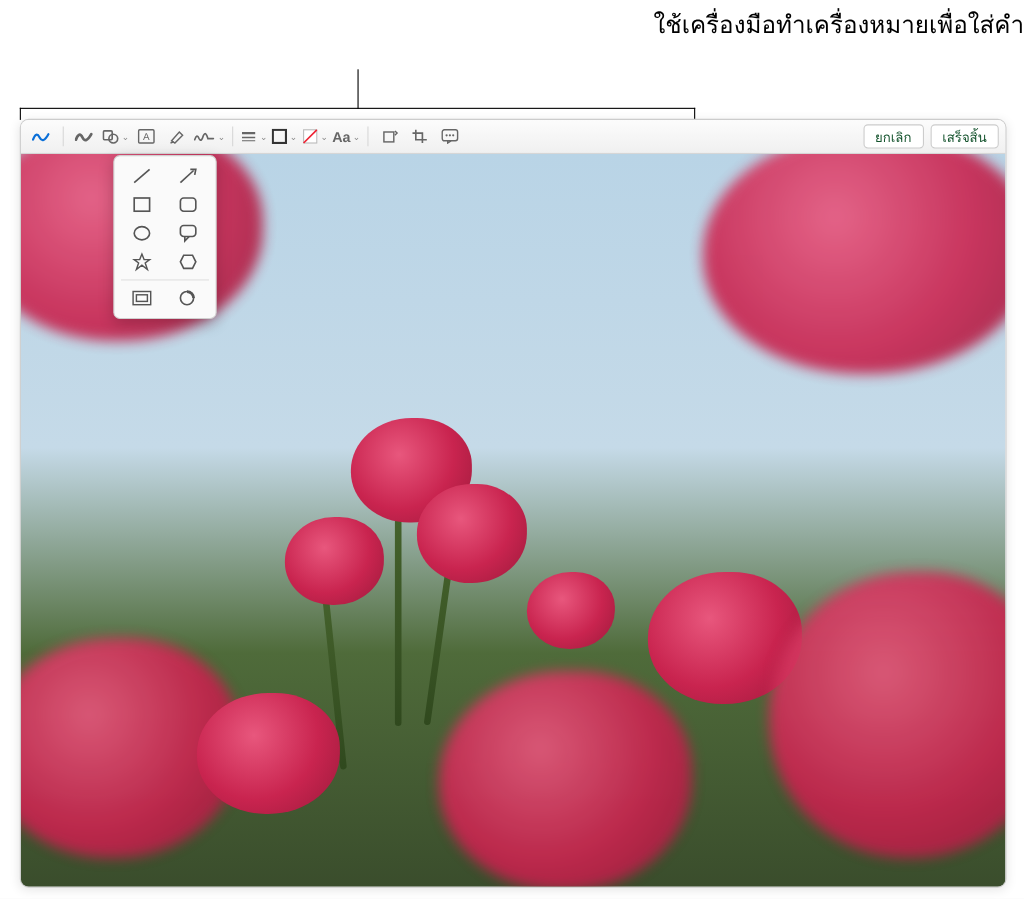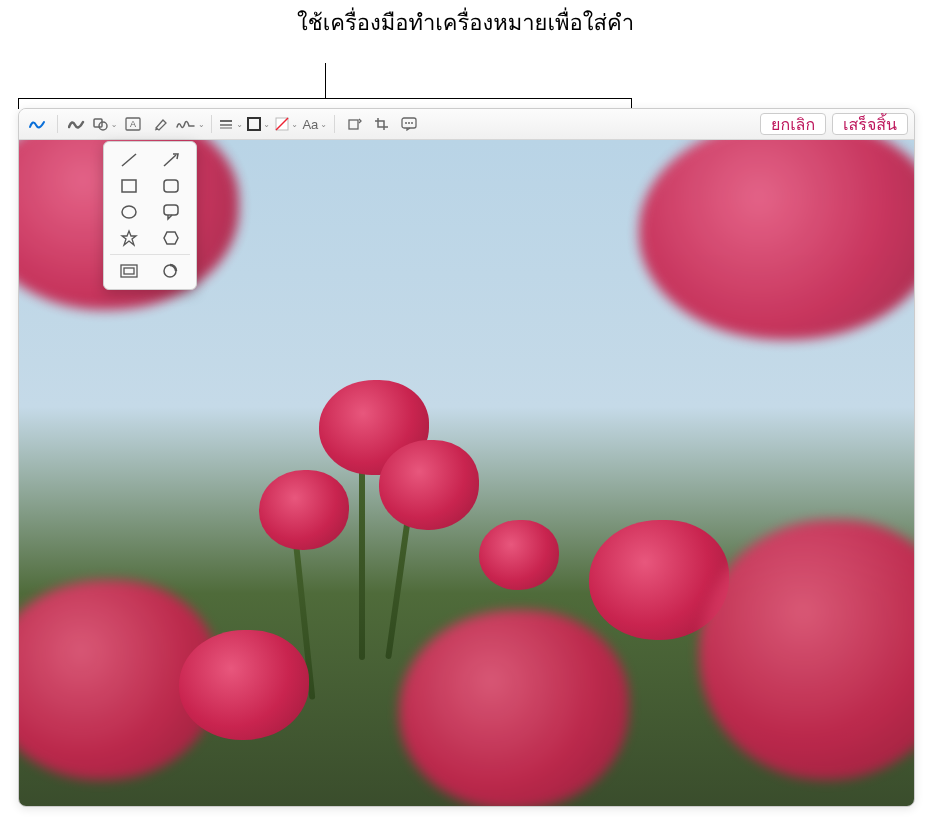--- a/index.html
+++ b/index.html
@@ -10,21 +10,21 @@
   width: 931px;
   height: 817px;
   overflow: hidden;
   position: relative;
 }
 .callout {
   position: absolute;
   top: 8px;
   left: 0;
   width: 931px;
-  text-align: center;
+  text-align: right;
 }
 .callout-text {
   font-size: 22px;
   color: #000;
   line-height: 1.4;
 }
 .app-window {
   position: absolute;
   top: 108px;
   left: 18px;
@@ -73,22 +73,22 @@
   margin-left: 2px;
   color: #888;
 }
 .tb-spacer { flex: 1; }
 .action-btn {
   height: 20px;
   padding: 0 10px;
   background: #fff;
   border: 1px solid #ccc;
   border-radius: 4px;
-  font-size: 16px;
-  color: #be185d;
+  font-size: 12px;
+  color: #14532d;
   cursor: pointer;
   margin-left: 6px;
   display: flex;
   align-items: center;
 }
 .canvas {
   position: relative;
   height: calc(100% - 30px);
   overflow: hidden;
   background: linear-gradient(to bottom, #b9d4e6 0%, #c5dae8 40%, #4f6b3a 68%, #3a4d2c 100%);
@@ -213,21 +213,21 @@
         <span class="chev">⌄</span>
       </div>
       <div class="tb-btn">
         <svg width="14" height="14" viewBox="0 0 14 14">
             <rect x="1" y="1" width="12" height="12" fill="#fff" stroke="#bbb" stroke-width="1"></rect>
             <line x1="1" y1="13" x2="13" y2="1" stroke="#e23" stroke-width="1.5"></line>
           </svg>
         <span class="chev">⌄</span>
       </div>
       <div class="tb-btn">
-        <span style="font-size:13px; color:#666;">Aa</span>
+        <span style="font-size:13px; color:#666;font-weight:bold;">Aa</span>
         <span class="chev">⌄</span>
       </div>
     </div>
     <div class="tb-sep"></div>
     <div class="tb-group">
       <div class="tb-btn">
         <svg width="16" height="14" viewBox="0 0 16 14">
             <rect x="3" y="3" width="9" height="9" fill="none" stroke="#666" stroke-width="1.3"></rect>
             <path d="M13 2 L15 4 L13 6" fill="none" stroke="#666" stroke-width="1.3"></path>
           </svg>

